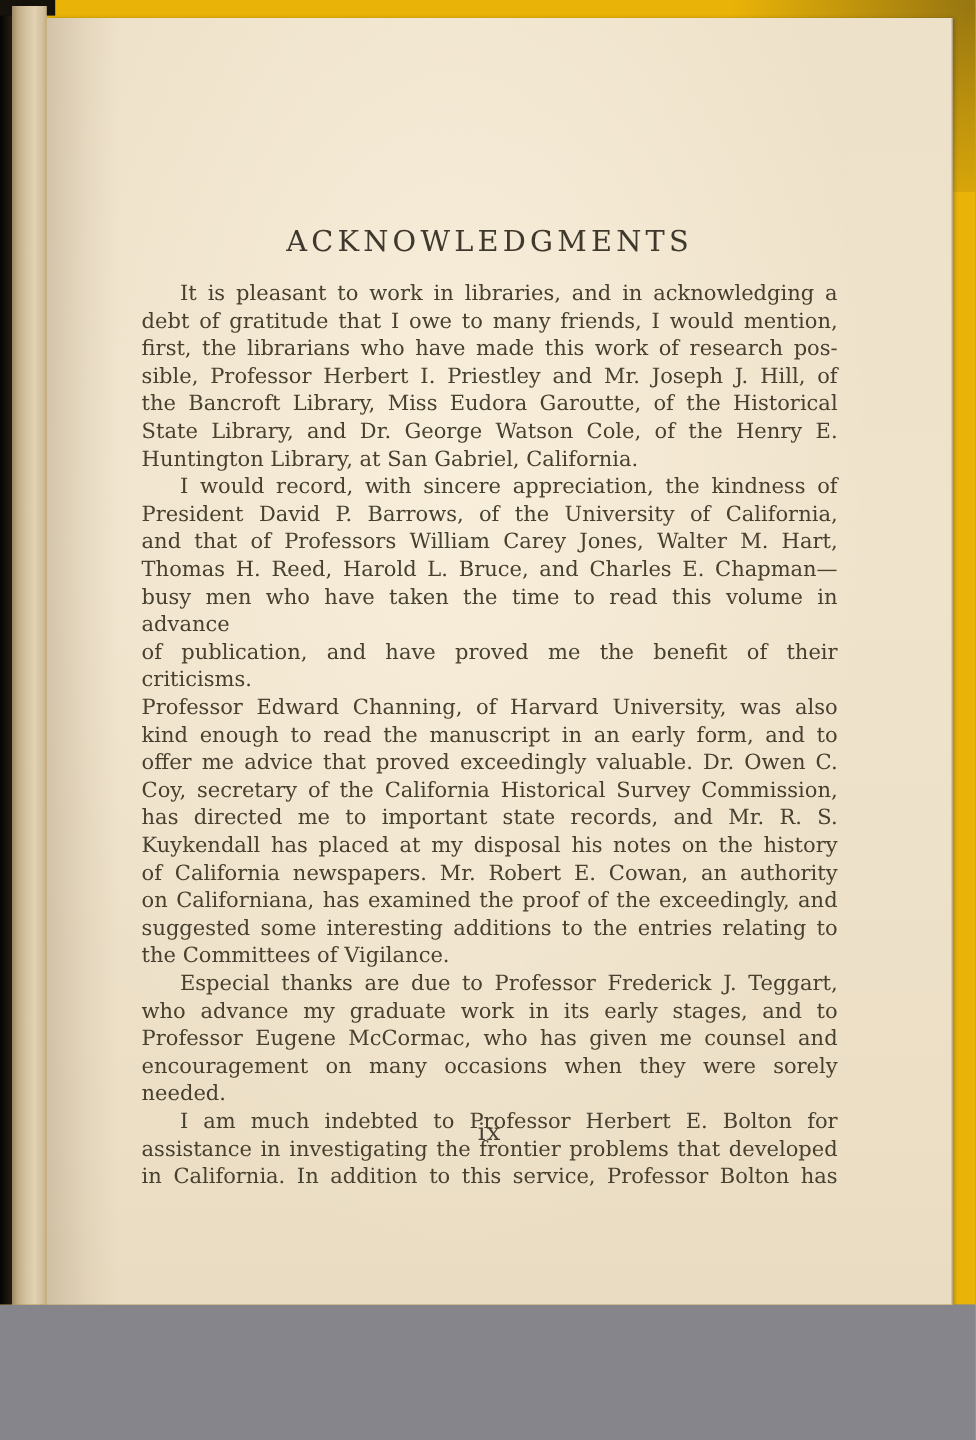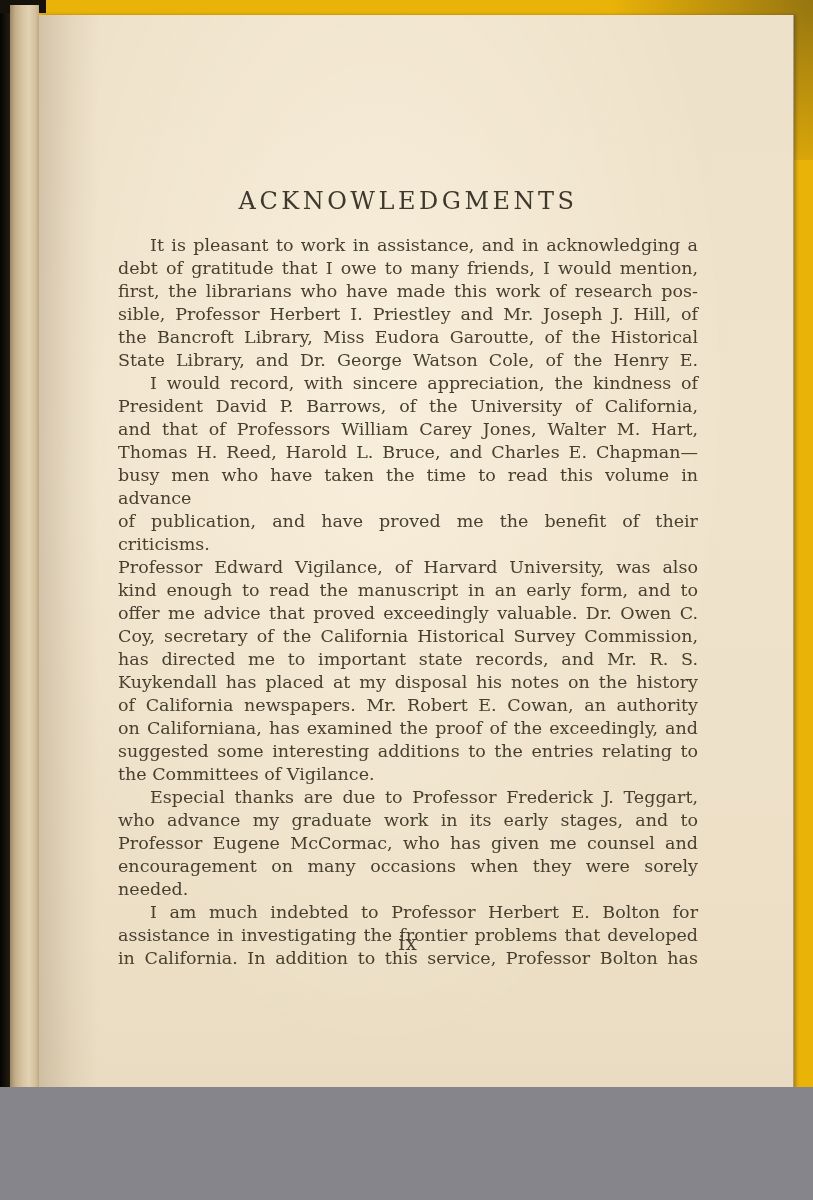--- a/index.html
+++ b/index.html
@@ -112,35 +112,36 @@
   </div>
 
   <div class="bottom-edge"></div>
   <div class="bottom-black"></div>
   <div class="speck"></div>
 
   <div class="text-block">
     <h1 class="doc-title">ACKNOWLEDGMENTS</h1>
     <div>
         <div class="para">
-          <div class="line indent">It is pleasant to work in assistance, and in acknowledging a</div>
+          <div class="line indent">It is pleasant to work in libraries, and in acknowledging a</div>
           <div class="line">debt of gratitude that I owe to many friends, I would mention,</div>
           <div class="line">first, the librarians who have made this work of research pos-</div>
           <div class="line">sible, Professor Herbert I. Priestley and Mr. Joseph J. Hill, of</div>
           <div class="line">the Bancroft Library, Miss Eudora Garoutte, of the Historical</div>
           <div class="line">State Library, and Dr. George Watson Cole, of the Henry E.</div>
+          <div class="line last">Huntington Library, at San Gabriel, California.</div>
         </div>
         <div class="para">
           <div class="line indent">I would record, with sincere appreciation, the kindness of</div>
           <div class="line">President David P. Barrows, of the University of California,</div>
           <div class="line">and that of Professors William Carey Jones, Walter M. Hart,</div>
           <div class="line">Thomas H. Reed, Harold L. Bruce, and Charles E. Chapman—</div>
           <div class="line">busy men who have taken the time to read this volume in advance</div>
           <div class="line">of publication, and have proved me the benefit of their criticisms.</div>
-          <div class="line">Professor Edward Vigilance, of Harvard University, was also</div>
+          <div class="line">Professor Edward Channing, of Harvard University, was also</div>
           <div class="line">kind enough to read the manuscript in an early form, and to</div>
           <div class="line">offer me advice that proved exceedingly valuable. Dr. Owen C.</div>
           <div class="line">Coy, secretary of the California Historical Survey Commission,</div>
           <div class="line">has directed me to important state records, and Mr. R. S.</div>
           <div class="line">Kuykendall has placed at my disposal his notes on the history</div>
           <div class="line">of California newspapers. Mr. Robert E. Cowan, an authority</div>
           <div class="line">on Californiana, has examined the proof of the exceedingly, and</div>
           <div class="line">suggested some interesting additions to the entries relating to</div>
           <div class="line last">the Committees of Vigilance.</div>
         </div>

